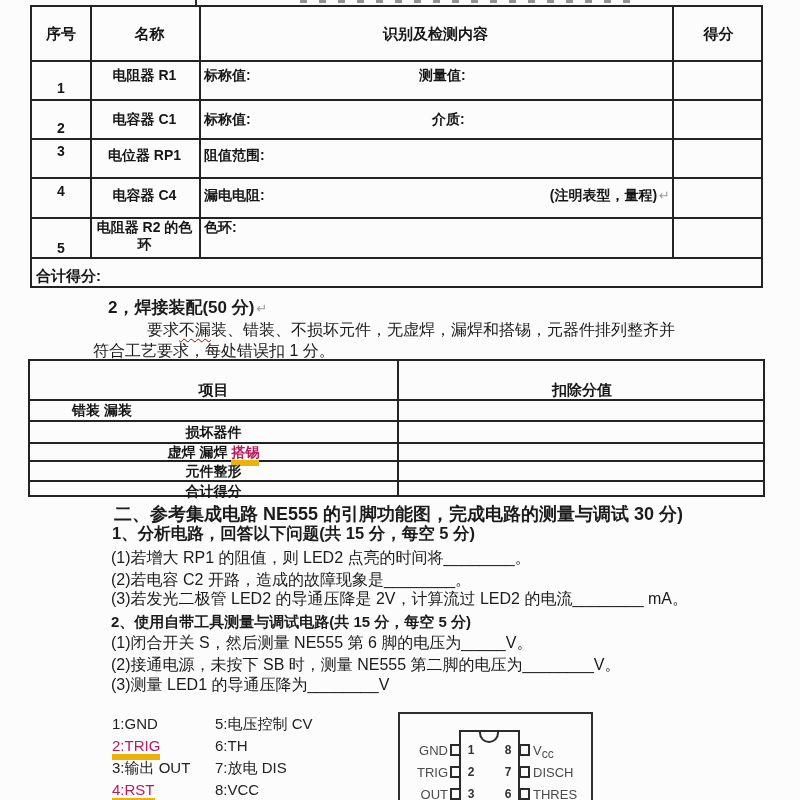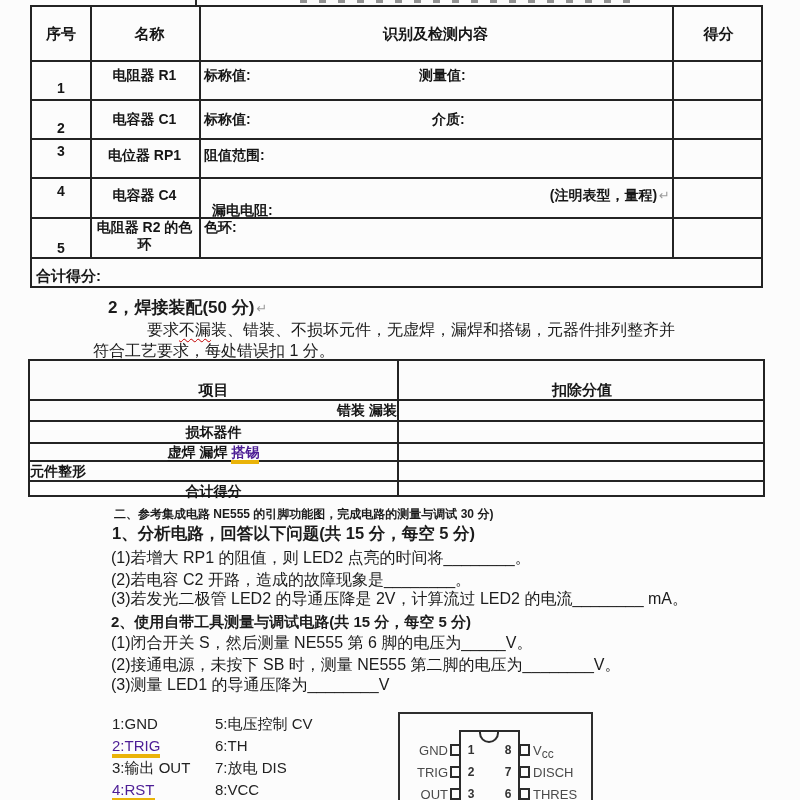--- a/index.html
+++ b/index.html
@@ -10,21 +10,21 @@
     color:#1b1b1b;
   }
   .line{position:absolute;white-space:nowrap;font-size:16px;line-height:28px;color:#1b1b1b;}
   .bold{font-weight:700;}
   .t-cell{position:absolute;white-space:nowrap;font-size:14px;font-weight:700;color:#161616;}
   .hline{position:absolute;height:2px;background:#232323;left:0;right:0;}
   .vline{position:absolute;width:2px;background:#232323;top:0;}
   .tbl{position:absolute;border:2px solid #232323;box-sizing:border-box;background:transparent;}
   .ret{color:#9a9a9a;font-size:13px;font-weight:400;padding-left:2px;}
   .wavy{text-decoration-line:underline;text-decoration-style:wavy;text-decoration-color:#c00000;text-decoration-thickness:1px;text-underline-offset:3px;}
-  .bluelink{color:#4c1d95;border-bottom:4px solid #eab308;padding-bottom:0px;}
+  .bluelink{color:#be185d;border-bottom:6px solid #eab308;padding-bottom:0px;}
   .dulink{text-decoration:underline;text-underline-offset:3px;}
   .pinrow{position:absolute;white-space:nowrap;font-size:15px;color:#222;}
   .pinrow .c2{position:absolute;left:103px;top:0;}
   
   #chipbox{position:absolute;left:398px;top:712px;width:195px;height:110px;border:2px solid #2f2f2f;box-sizing:border-box;}
   .chipbody{position:absolute;left:59px;top:16px;width:61px;height:92px;border:2px solid #2b2b2b;box-sizing:border-box;background:#fcfcfc;}
   .notch{position:absolute;left:79px;top:18px;width:20px;height:11px;background:#fcfcfc;border:2px solid #2b2b2b;border-top:none;border-radius:0 0 11px 11px;box-sizing:border-box;}
   .pin{position:absolute;width:11px;height:12px;border:2px solid #2b2b2b;box-sizing:border-box;background:#fcfcfc;}
   .pinnum{position:absolute;font-size:12px;font-weight:700;color:#333;width:16px;text-align:center;line-height:12px;}
   .chiplabel{position:absolute;font-size:13px;color:#4a4a4a;line-height:13px;white-space:nowrap;}
@@ -70,21 +70,21 @@
     <div class="t-cell" style="left:58px;width:109px;top:104px;text-align:center;">电容器 C1</div>
     <div class="t-cell" style="left:172px;top:104px;">标称值:</div>
     <div class="t-cell" style="left:400px;top:104px;">介质:</div>
 
     <div class="t-cell" style="left:0;width:58px;top:136px;text-align:center;">3</div>
     <div class="t-cell" style="left:58px;width:109px;top:140px;text-align:center;">电位器 RP1</div>
     <div class="t-cell" style="left:172px;top:140px;">阻值范围:</div>
 
     <div class="t-cell" style="left:0;width:58px;top:176px;text-align:center;">4</div>
     <div class="t-cell" style="left:58px;width:109px;top:180px;text-align:center;">电容器 C4</div>
-    <div class="t-cell" style="left:180px;top:180px;margin-top:15px;">漏电电阻:</div>
+    <div class="t-cell" style="left:172px;top:180px;">漏电电阻:</div>
     <div class="t-cell" style="left:470px;width:168px;top:180px;text-align:right;"><span>(注明表型，量程)</span><span class="ret">↵</span></div>
 
     <div class="t-cell" style="left:0;width:58px;top:233px;text-align:center;">5</div>
     <div class="t-cell" style="left:58px;width:109px;top:212px;text-align:center;white-space:normal;line-height:17px;">电阻器 R2 的色环</div>
     <div class="t-cell" style="left:172px;top:212px;">色环:</div>
 
     <div class="t-cell" style="left:4px;top:260px;font-size:15px;">合计得分:</div>
   </div>
 
   <div class="line bold" style="left:108px;top:294px;font-size:17px;"><span>2，焊接装配(50 分)</span><span class="ret">↵</span></div>
@@ -95,28 +95,28 @@
     <div class="hline" style="top:38px;"></div>
     <div class="hline" style="top:59px;"></div>
     <div class="hline" style="top:81px;"></div>
     <div class="hline" style="top:99px;"></div>
     <div class="hline" style="top:119px;"></div>
     <div class="vline" style="left:367px;height:134px;"></div>
 
     <div class="t-cell" style="left:0;width:367px;top:20px;text-align:center;font-size:15px;">项目</div>
     <div class="t-cell" style="left:367px;width:370px;top:20px;text-align:center;font-size:15px;">扣除分值</div>
 
-    <div class="t-cell" style="left:0;width:367px;top:41px;text-align:right;">错装 漏装</div>
+    <div class="t-cell" style="left:0;width:367px;top:41px;text-align:left;padding-left:42px;">错装 漏装</div>
     <div class="t-cell" style="left:0;width:367px;top:63px;text-align:center;">损坏器件</div>
     <div class="t-cell" style="left:0;width:367px;top:83px;text-align:center;"><span class="dulink">虚焊 漏焊 </span><span class="bluelink">搭锡</span></div>
-    <div class="t-cell" style="left:0;width:367px;top:102px;">元件整形</div>
+    <div class="t-cell" style="left:0;width:367px;top:102px;text-align:center;">元件整形</div>
     <div class="t-cell" style="left:0;width:367px;top:122px;text-align:center;">合计得分</div>
   </div>
 
-  <div class="line bold" style="left:114px;top:500px;font-size:12px;">二、参考集成电路 NE555 的引脚功能图，完成电路的测量与调试 30 分)</div>
+  <div class="line bold" style="left:114px;top:500px;font-size:18px;">二、参考集成电路 NE555 的引脚功能图，完成电路的测量与调试 30 分)</div>
   <div class="line bold" style="left:112px;top:519px;font-size:16.5px;">1、分析电路，回答以下问题(共 15 分，每空 5 分)</div>
   <div class="line" style="left:111px;top:544px;">(1)若增大 RP1 的阻值，则 LED2 点亮的时间将________。</div>
   <div class="line" style="left:111px;top:566px;">(2)若电容 C2 开路，造成的故障现象是________。</div>
   <div class="line" style="left:111px;top:585px;">(3)若发光二极管 LED2 的导通压降是 2V，计算流过 LED2 的电流________ mA。</div>
   <div class="line bold" style="left:111px;top:608px;font-size:15px;">2、使用自带工具测量与调试电路(共 15 分，每空 5 分)</div>
   <div class="line" style="left:111px;top:629px;">(1)闭合开关 S，然后测量 NE555 第 6 脚的电压为_____V。</div>
   <div class="line" style="left:111px;top:651px;">(2)接通电源，未按下 SB 时，测量 NE555 第二脚的电压为________V。</div>
   <div class="line" style="left:111px;top:671px;">(3)测量 LED1 的导通压降为________V</div>
 
   <div class="pinrow" style="left:112px;top:715px;width:300px;">

